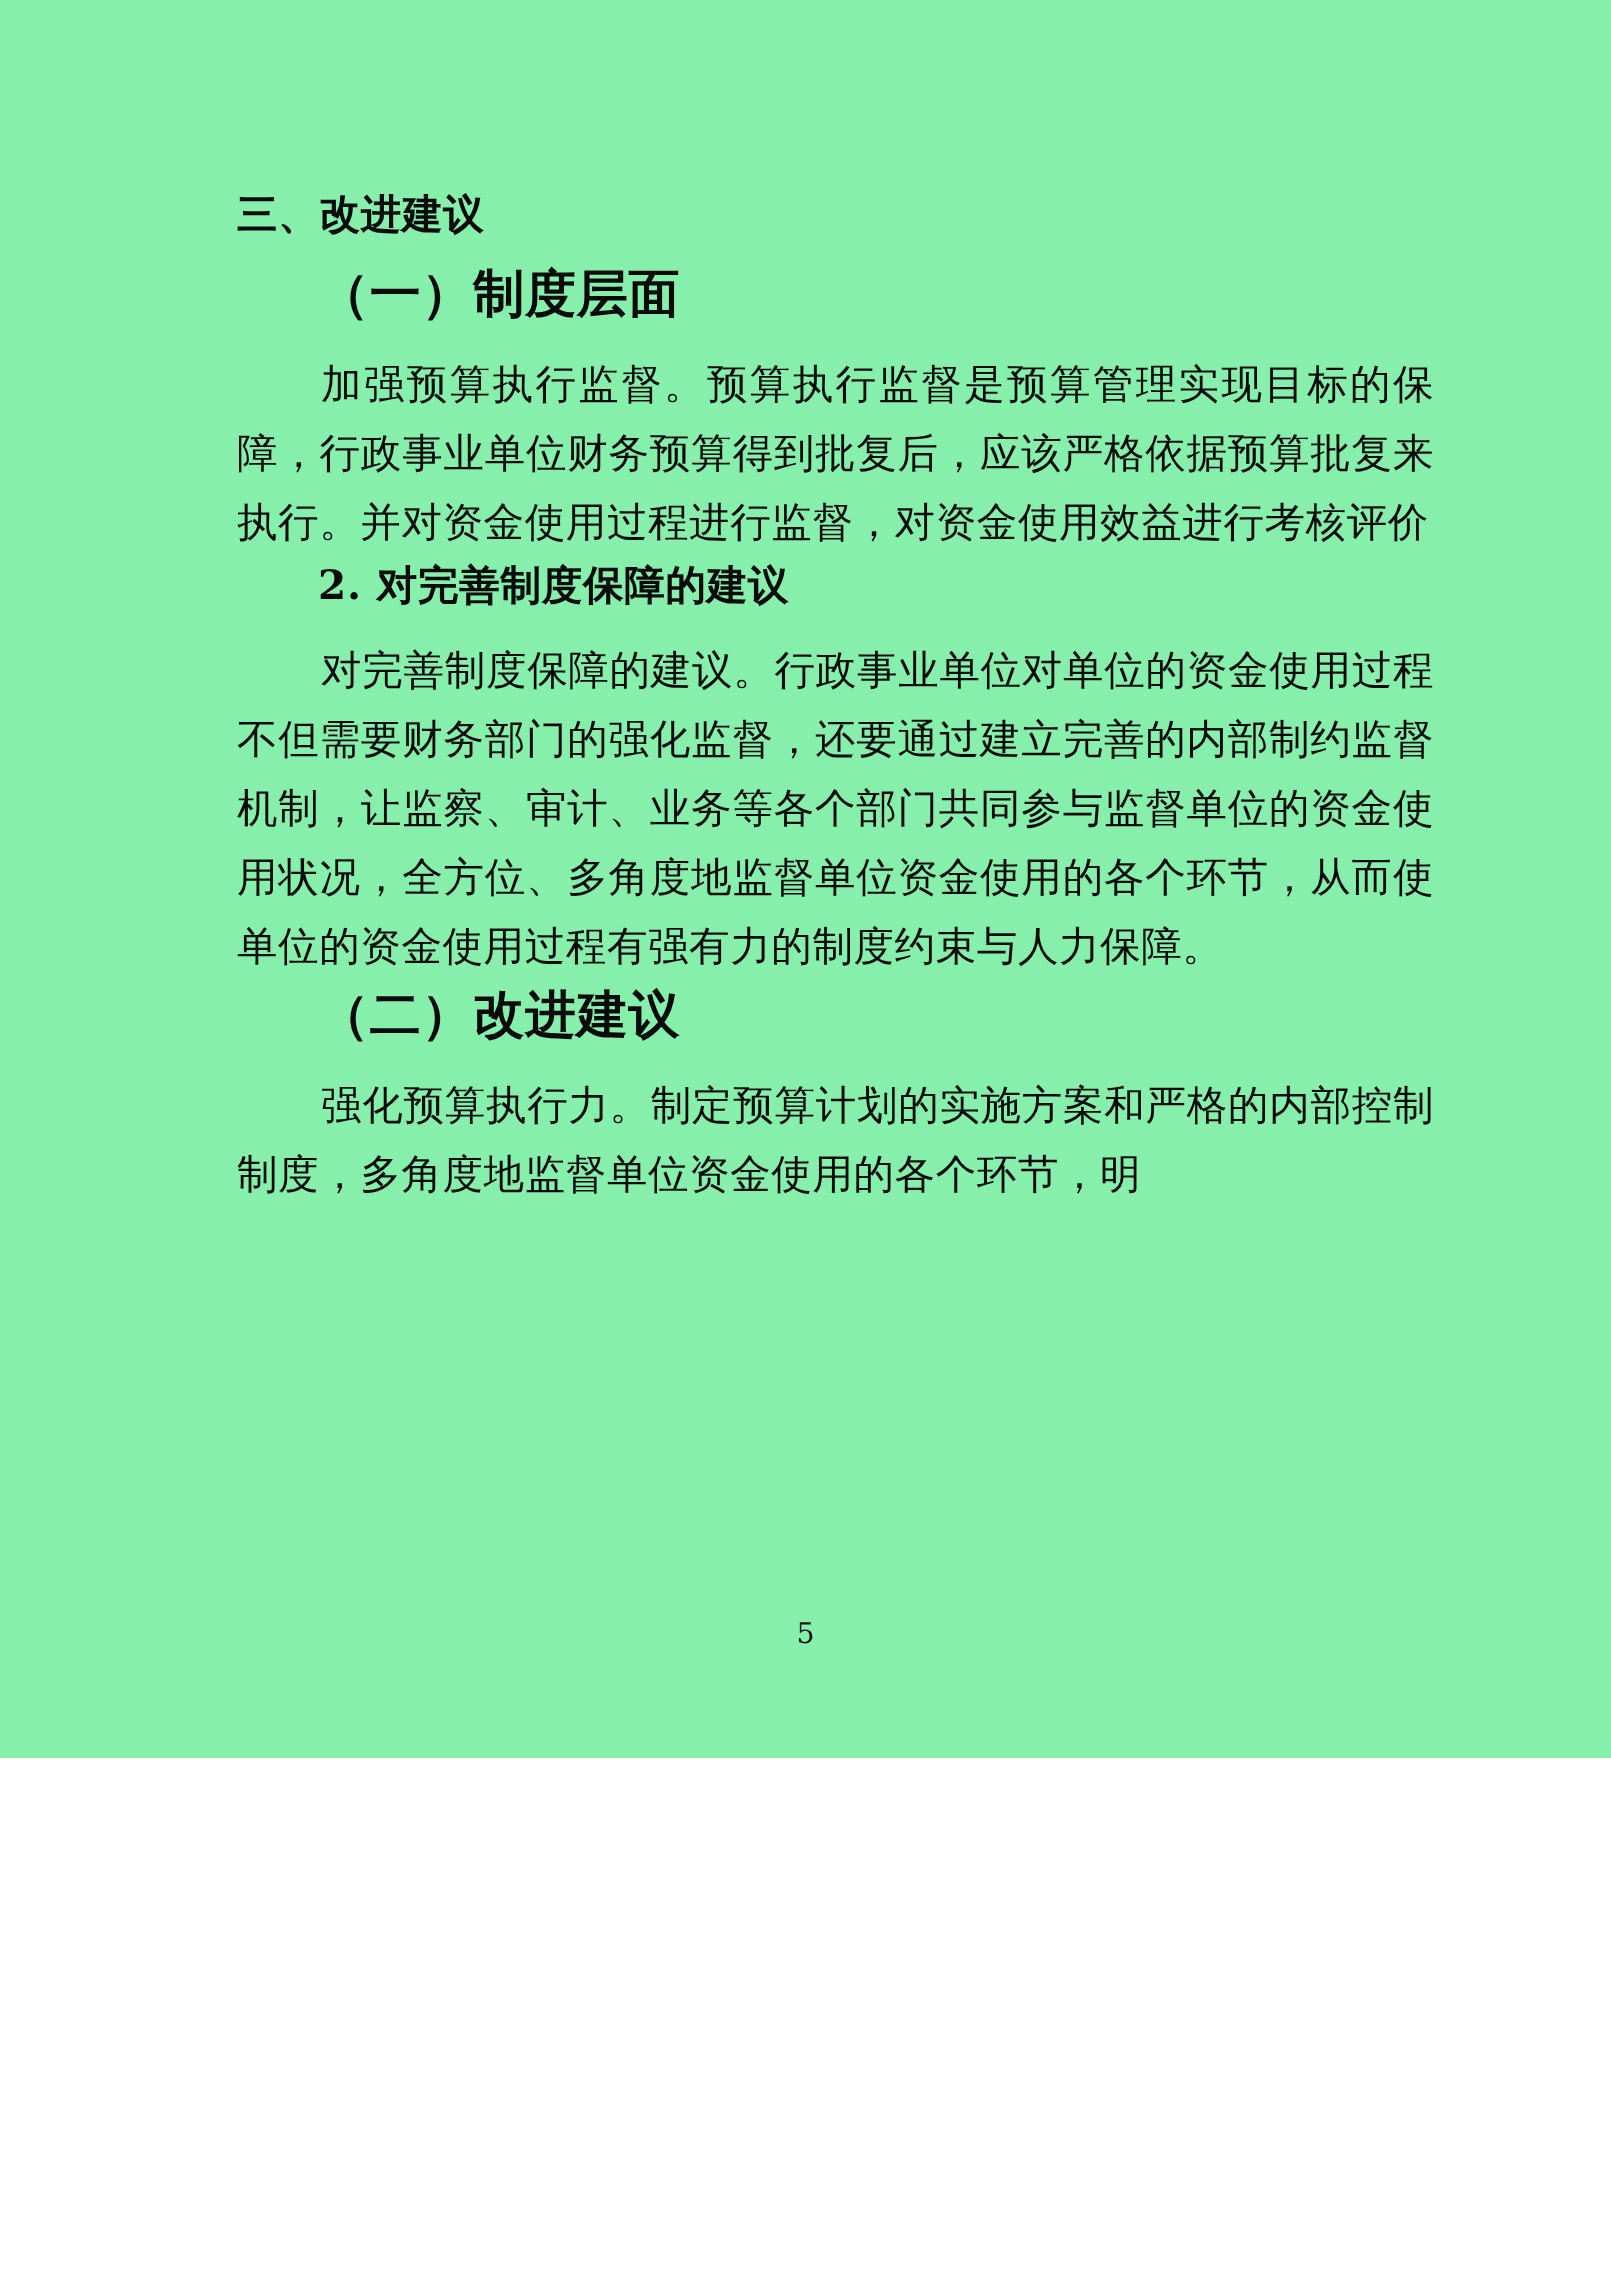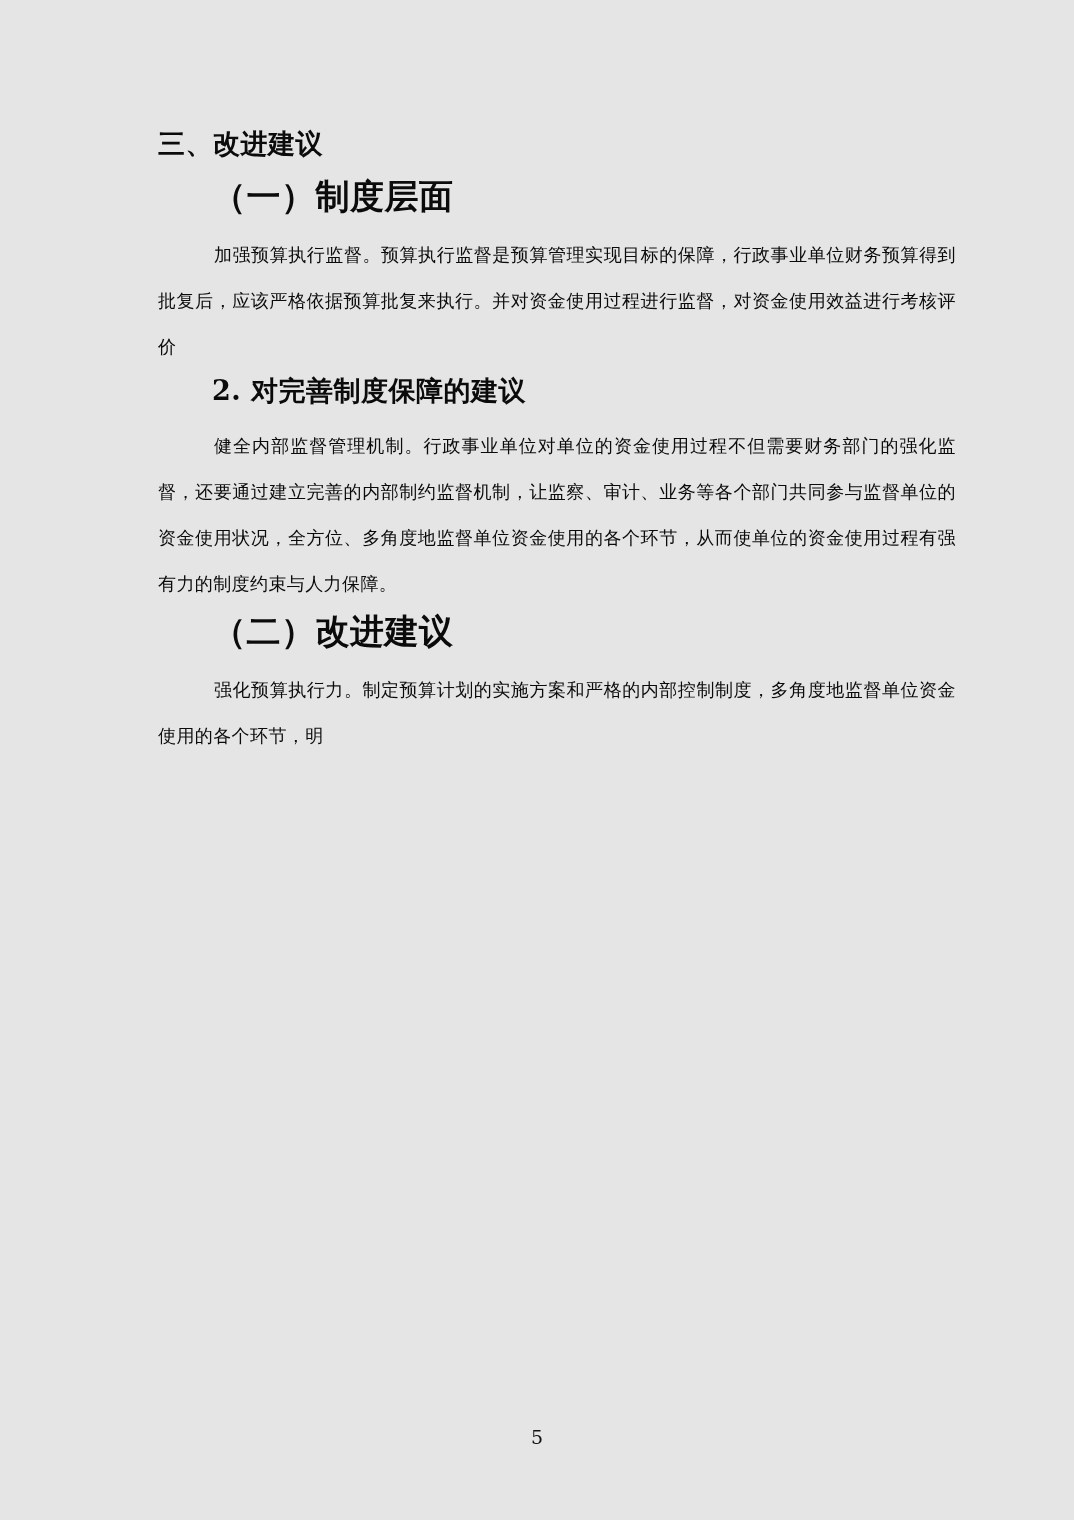--- a/index.html
+++ b/index.html
@@ -6,22 +6,22 @@
     margin: 0;
     padding: 0;
     background: #ffffff;
   }
   body {
     font-family: "DejaVu Sans", sans-serif;
   }
   .page {
     position: relative;
     width: 1074px;
-    height: 1520px;
-    background: #e5e5e5;
+    height: 1172px;
+    background: #86efac;
     box-sizing: border-box;
     padding: 130px 118px 60px 158px;
     overflow: hidden;
   }
   .doc-body {
     color: #0b0b0b;
   }
   
   .h-level1 {
     font-family: "DejaVu Serif", serif;
@@ -45,22 +45,22 @@
     font-size: 27px;
     line-height: 1.0;
     margin: 0 0 20px 0;
     text-indent: 54px;
     letter-spacing: 0.5px;
   }
   .h-level3.bold {
     font-weight: bold;
   }
   .para {
-    font-family: Liberation Mono, monospace;
-    font-size: 18px;
+    font-family: Liberation Sans, sans-serif;
+    font-size: 27px;
     line-height: 46px;
     margin: 0 0 6px 0;
     text-indent: 56px;
     text-align: justify;
     text-justify: inter-ideograph;
     letter-spacing: 0.4px;
   }
   .page-number {
     position: absolute;
     left: 0;
@@ -80,21 +80,21 @@
 
     <h1 class="h-level1">三、改进建议</h1>
 
     <h2 class="h-level2">（一）制度层面</h2>
 
 
     <p class="para">加强预算执行监督。预算执行监督是预算管理实现目标的保障，行政事业单位财务预算得到批复后，应该严格依据预算批复来执行。并对资金使用过程进行监督，对资金使用效益进行考核评价</p>
 
     <h3 class="h-level3">2. 对完善制度保障的建议</h3>
 
-    <p class="para">健全内部监督管理机制。行政事业单位对单位的资金使用过程不但需要财务部门的强化监督，还要通过建立完善的内部制约监督机制，让监察、审计、业务等各个部门共同参与监督单位的资金使用状况，全方位、多角度地监督单位资金使用的各个环节，从而使单位的资金使用过程有强有力的制度约束与人力保障。</p>
+    <p class="para">对完善制度保障的建议。行政事业单位对单位的资金使用过程不但需要财务部门的强化监督，还要通过建立完善的内部制约监督机制，让监察、审计、业务等各个部门共同参与监督单位的资金使用状况，全方位、多角度地监督单位资金使用的各个环节，从而使单位的资金使用过程有强有力的制度约束与人力保障。</p>
 
     <h2 class="h-level2">（二）改进建议</h2>
 
 
 
 
     <p class="para">强化预算执行力。制定预算计划的实施方案和严格的内部控制制度，多角度地监督单位资金使用的各个环节，明</p>
 
   </div>
 

